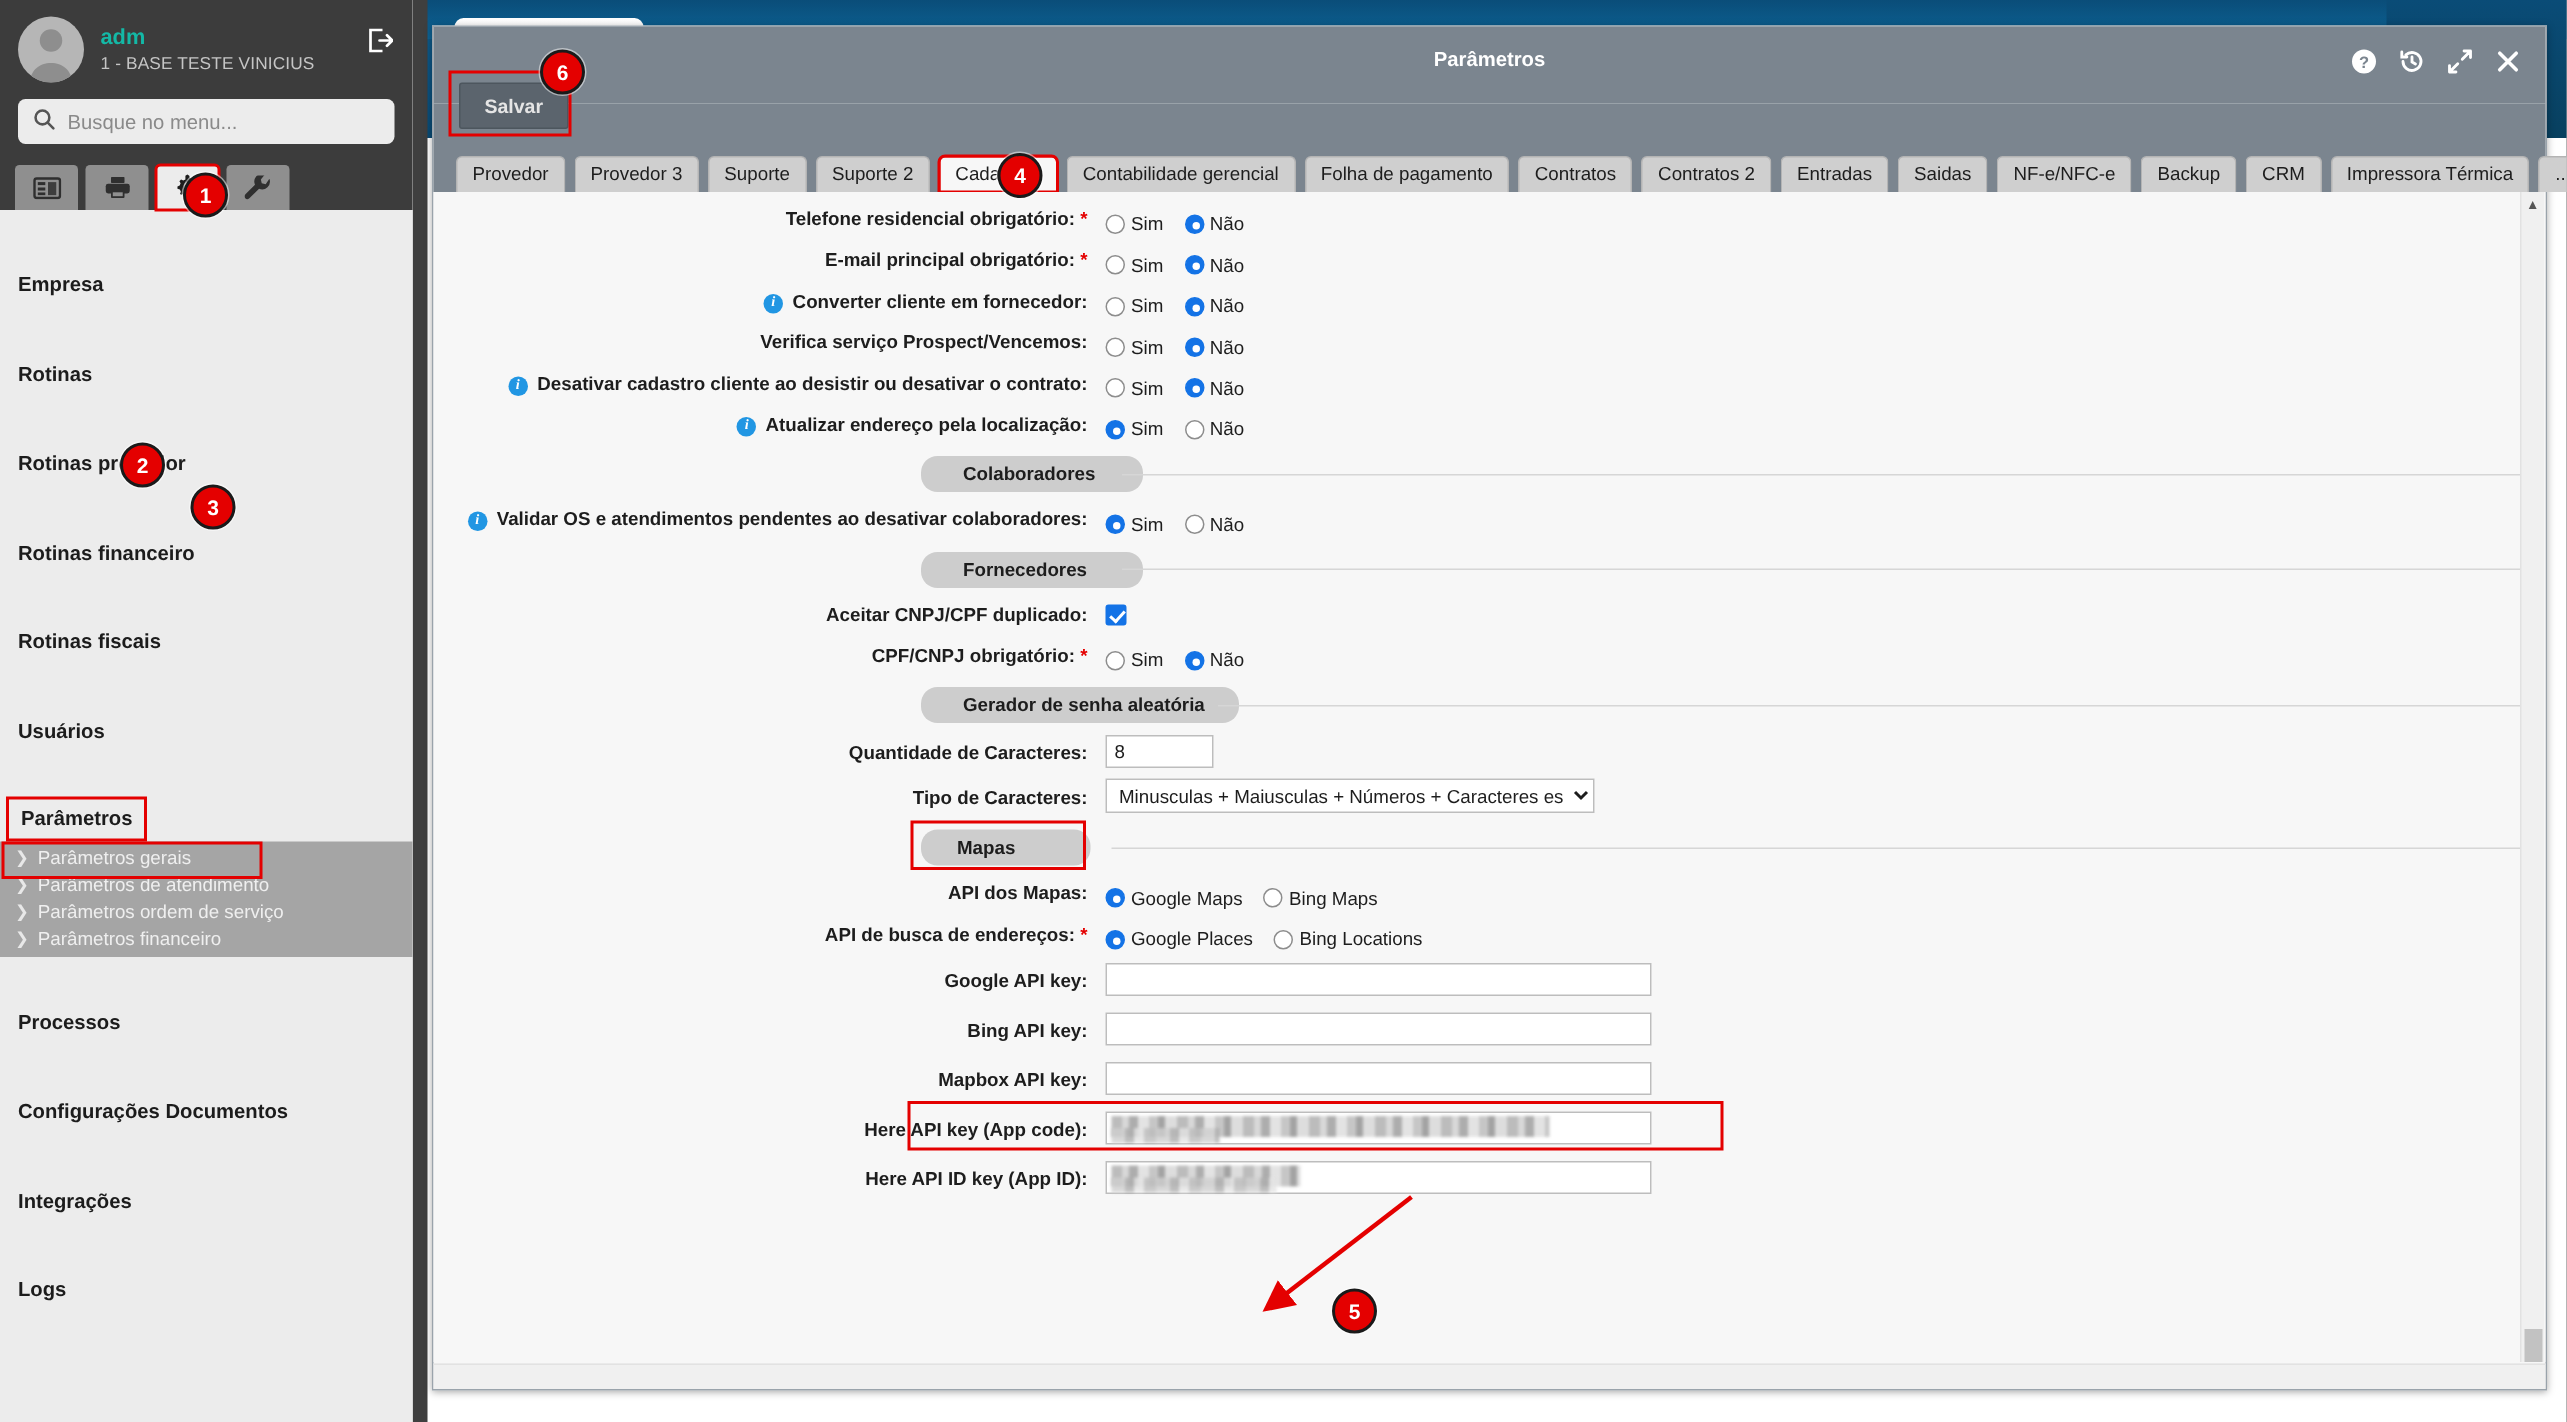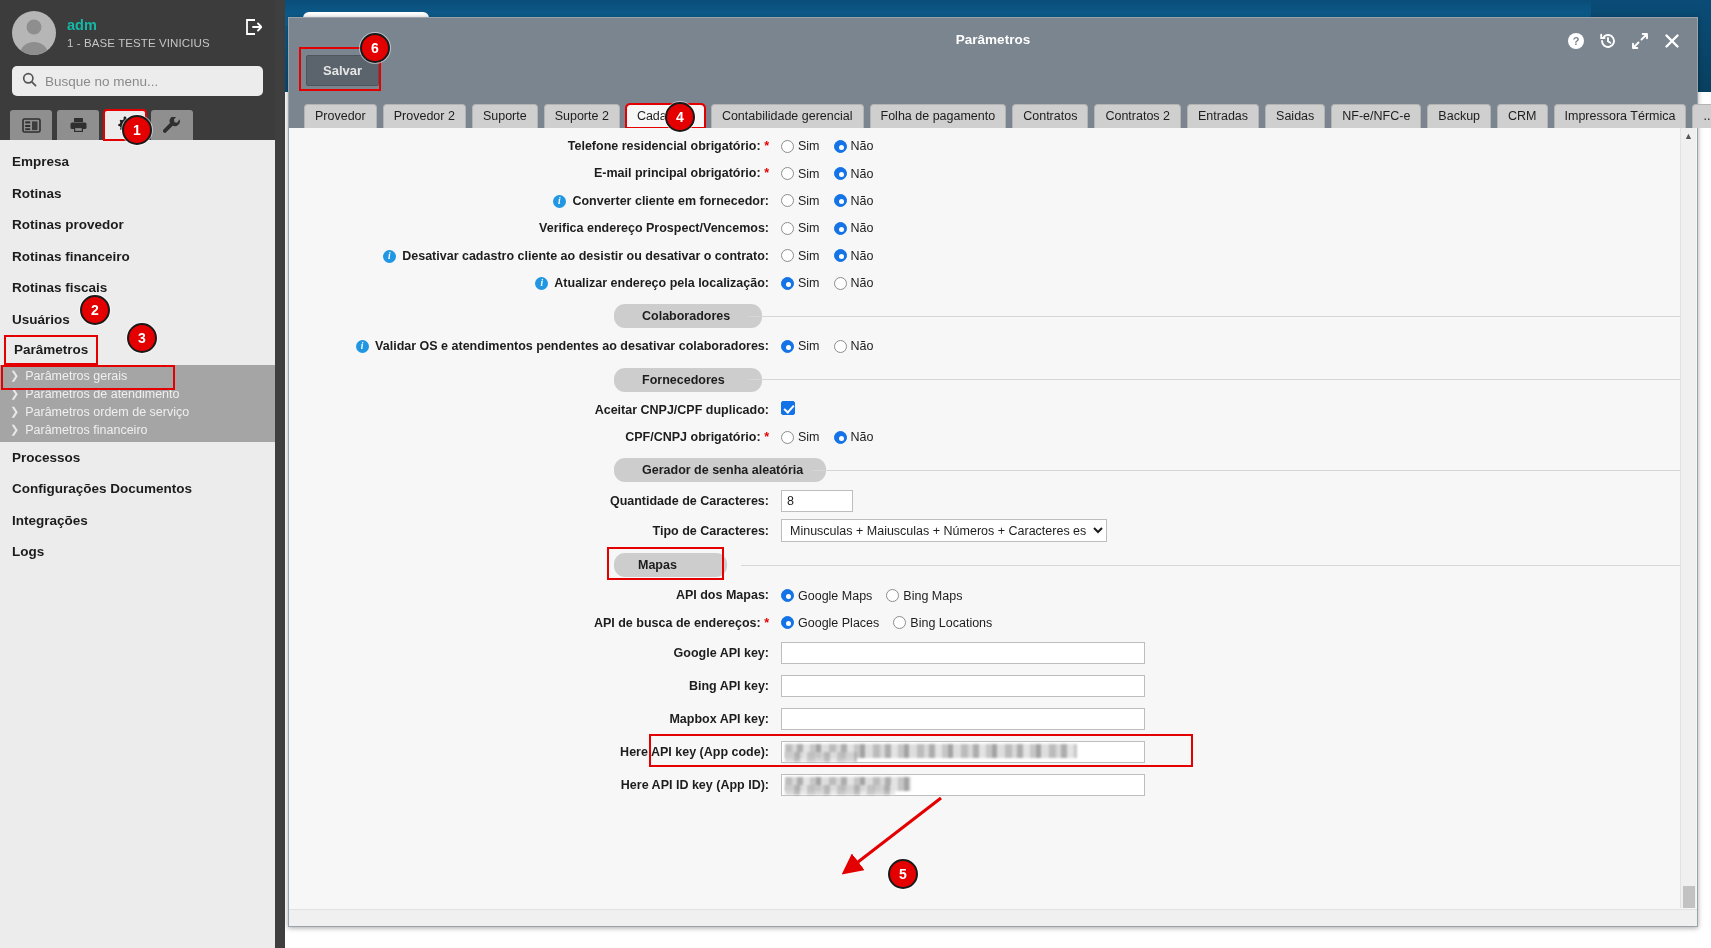--- a/index.html
+++ b/index.html
@@ -93,21 +93,21 @@
     width:42px; height:30px; background:#8f8f8f; border-radius:3px 3px 0 0;
     display:flex; align-items:center; justify-content:center; cursor:pointer;
     color:#2f2f2f;
   }
   .sb-tool.active{ background:#ececec; }
   .sb-tool.highlight{ outline:2.5px solid #e40000; outline-offset:-1px; z-index:3;}
 
   #sb-menu{ background:#ececec; padding-top:6px; height:calc(948px - 130px); }
   .sb-item{
     padding:8px 12px; font-size:13.5px; font-weight:bold; color:#1c1c1c;
-    cursor:pointer; line-height:1.15;
+    cursor:pointer; line-height:1.15;margin-top:28px;
   }
   .sb-item.boxed{ display:inline-block; outline:2.5px solid #e40000; margin-left:6px; padding:5px 8px;}
   .sb-sub-group{ background:#a5a5a5; padding:2px 0 3px; }
   .sb-sub{
     padding:2px 12px 2px 10px; font-size:12.5px; color:#efefef; cursor:pointer;
     display:flex; align-items:center; gap:6px;
   }
   .sb-sub .chev{ font-size:11px; color:#e8e8e8; }
   .sb-sub.boxed-wrap{ position:relative; }
   .sb-sub-box{
@@ -159,21 +159,21 @@
   }
   .tab.active{ background:#f7f7f7; border-color:#e40000; }
   .tab.active.hl{ outline:2.5px solid #e40000; outline-offset:-1px; }
 
   
   #form-area{
     position:absolute; left:0; top:110px; right:0; bottom:18px;
     background:#f7f7f7; overflow:hidden;
   }
   #form-scroll{ position:absolute; inset:0 17px 0 0; padding:4px 0 0 0;}
-  .row{ display:flex; align-items:center; padding:3px 0;margin-left:44px; }
+  .row{ display:flex; align-items:flex-end; padding:3px 0; }
   .lbl{
     width:448px; text-align:right; padding-right:12px; font-size:12.5px;
     font-weight:bold; color:#1d1d1d; line-height:1.55; padding-top:2px;
   }
   .lbl .star{ color:#e40000; font-weight:bold; }
   .lbl .info{
     display:inline-block; width:13px; height:13px; border-radius:50%;
     background:#2196e3; color:#fff; font-size:9.5px; line-height:13px;
     text-align:center; font-style:italic; font-weight:bold; vertical-align:1px;
     margin-right:3px; font-family:"Liberation Serif",serif;
@@ -420,21 +420,21 @@
 
   <div id="modal-toolbar">
     <div id="salvar-wrap">
       <span id="salvar-btn">Salvar</span>
       <span id="salvar-box"></span>
     </div>
   </div>
 
   <div id="tabbar">
     <div class="tab">Provedor</div>
-    <div class="tab">Provedor 2</div>
+    <div class="tab">Provedor 3</div>
     <div class="tab">Suporte</div>
     <div class="tab">Suporte 2</div>
     <div class="tab active hl">Cadastros</div>
     <div class="tab">Contabilidade gerencial</div>
     <div class="tab">Folha de pagamento</div>
     <div class="tab">Contratos</div>
     <div class="tab">Contratos 2</div>
     <div class="tab">Entradas</div>
     <div class="tab">Saidas</div>
     <div class="tab">NF-e/NFC-e</div>
@@ -493,21 +493,21 @@
             </span>
           <span class="opt">
               <span class="rb on"></span>
               <span>Não</span>
             </span>
         </div>
       </div>
 
       <div class="row">
         <div class="lbl" style="width:448px;">
-          <span>Verifica endereço Prospect/Vencemos:</span>
+          <span>Verifica serviço Prospect/Vencemos:</span>
         </div>
         <div class="ctrl radio-grp">
           <span class="opt">
               <span class="rb"></span>
               <span>Sim</span>
             </span>
           <span class="opt">
               <span class="rb on"></span>
               <span>Não</span>
             </span>

